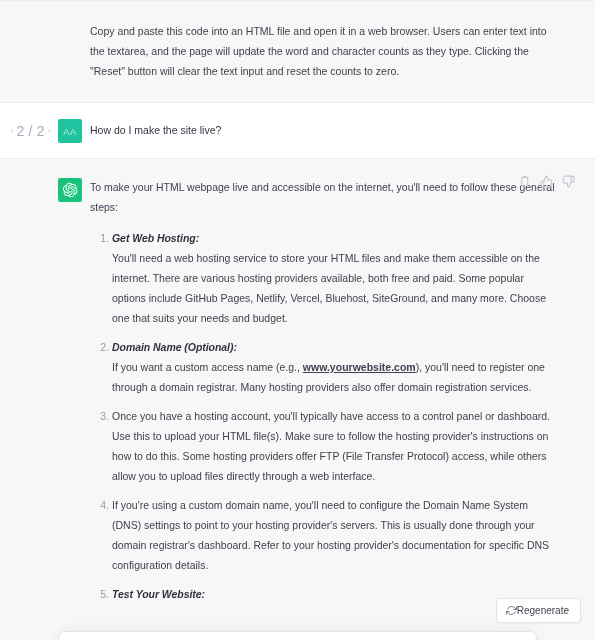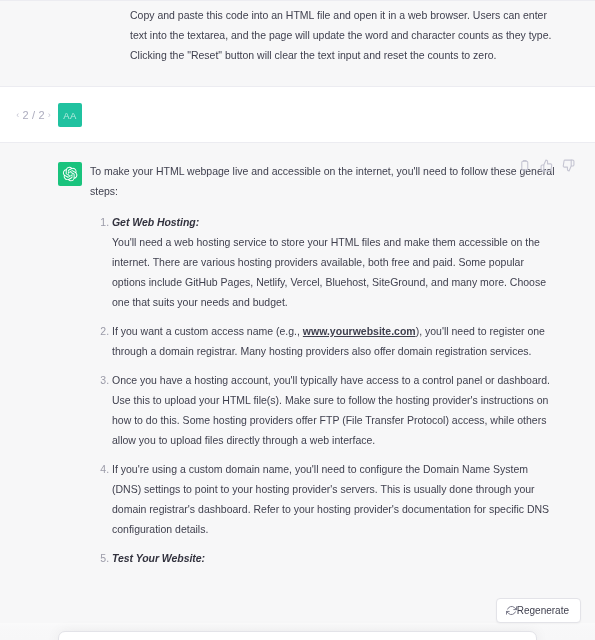--- a/index.html
+++ b/index.html
@@ -58,21 +58,21 @@
     letter-spacing: .2px;
     white-space: nowrap;
     user-select: none;
   }
   .pager-arrow {
     font-size: 9px;
     line-height: 1;
     color: #c5c5d2;
     cursor: pointer;
   }
-  .pager-count { font-size: 11px; line-height: 1; }
+  .pager-count { font-size: 14px; line-height: 1; }
 
   .avatar {
     width: 24px;
     height: 24px;
     border-radius: 2px;
     display: flex;
     align-items: center;
     justify-content: center;
     flex: 0 0 24px;
   }
@@ -202,40 +202,41 @@
     background: #ececf1;
   }
 </style>
 </head>
 <body>
 
 <div id="app">
 
   <div class="msg assistant">
     <div class="topline"></div>
-    <div class="msg-inner" style="padding-top:5px;padding-bottom:21px;gap:40px;">
+    <div class="msg-inner" style="padding-top:21px;padding-bottom:21px;">
       <div class="gutter"></div>
       <div class="body">
         <p>Copy and paste this code into an HTML file and open it in a web browser. Users can enter text into the textarea, and the page will update the word and character counts as they type. Clicking the "Reset" button will clear the text input and reset the counts to zero.</p>
       </div>
     </div>
   </div>
 
   <div class="msg user">
     <div class="msg-inner" style="padding-top:15px;padding-bottom:15px;">
       <div class="gutter">
         <div class="gutter-inner">
           <div class="pager">
             <span class="pager-arrow">‹</span>
             <span class="pager-count">2 / 2</span>
             <span class="pager-arrow">›</span>
           </div>
           <div class="avatar user">AA</div>
         </div>
       </div>
+      <div class="user-text">How do I make the site live?</div>
     </div>
   </div>
 
   <div class="msg assistant" style="border-bottom:none;min-height:480px;">
     <div class="msg-inner" style="padding-top:18px;padding-bottom:24px;">
       <div class="gutter">
         <div class="gutter-inner">
           <div class="avatar bot">
             <svg viewBox="0 0 24 24" width="16" height="16" aria-hidden="true">
               <path fill="#ffffff" d="M21.55 10.0a5.42 5.42 0 0 0-.47-4.46 5.5 5.5 0 0 0-5.92-2.63A5.44 5.44 0 0 0 11.07 1a5.5 5.5 0 0 0-5.25 3.8A5.43 5.43 0 0 0 2.2 7.44a5.5 5.5 0 0 0 .68 6.45 5.42 5.42 0 0 0 .47 4.46 5.5 5.5 0 0 0 5.92 2.63A5.44 5.44 0 0 0 13.36 23a5.5 5.5 0 0 0 5.25-3.81 5.43 5.43 0 0 0 3.62-2.63 5.5 5.5 0 0 0-.68-6.45zm-8.19 11.5a4.07 4.07 0 0 1-2.62-.95l.13-.07 4.35-2.51a.71.71 0 0 0 .36-.62v-6.13l1.84 1.06v5.08a4.1 4.1 0 0 1-4.06 4.14zM4.6 17.62a4.08 4.08 0 0 1-.49-2.74l.13.08 4.35 2.51a.7.7 0 0 0 .71 0l5.31-3.06v2.12l-4.4 2.54a4.1 4.1 0 0 1-5.61-1.45zM3.45 8.2a4.08 4.08 0 0 1 2.14-1.8v5.17a.7.7 0 0 0 .35.61l5.3 3.06-1.84 1.06-4.4-2.54A4.1 4.1 0 0 1 3.45 8.2zm15.11 3.51l-5.31-3.08 1.84-1.05 4.4 2.53a4.09 4.09 0 0 1-.63 7.38v-5.17a.71.71 0 0 0-.3-.61zm1.83-2.76l-.13-.08-4.35-2.53a.7.7 0 0 0-.71 0L9.89 9.4V7.28l4.4-2.53a4.09 4.09 0 0 1 6.1 4.2zM8.89 12.73L7.05 11.68V6.6a4.09 4.09 0 0 1 6.71-3.14l-.13.07-4.35 2.51a.71.71 0 0 0-.36.62zm1-2.16L12.26 9.2l2.38 1.37v2.74l-2.37 1.37-2.38-1.37z"></path>
@@ -245,20 +246,21 @@
       </div>
       <div class="body">
         <p>To make your HTML webpage live and accessible on the internet, you'll need to follow these general steps:</p>
 
         <ol class="steps">
           <li>
             <span class="step-title">Get Web Hosting:</span>
             <span class="step-body">You'll need a web hosting service to store your HTML files and make them accessible on the internet. There are various hosting providers available, both free and paid. Some popular options include GitHub Pages, Netlify, Vercel, Bluehost, SiteGround, and many more. Choose one that suits your needs and budget.</span>
           </li>
           <li>
+            <span class="step-title">Domain Name (Optional):</span>
             <span class="step-body"><span>If you want a custom access name (e.g., </span><a href="#">www.yourwebsite.com</a><span>), you'll need to register one through a domain registrar. Many hosting providers also offer domain registration services.</span></span>
           </li>
           <li>
             <span class="step-body">Once you have a hosting account, you'll typically have access to a control panel or dashboard. Use this to upload your HTML file(s). Make sure to follow the hosting provider's instructions on how to do this. Some hosting providers offer FTP (File Transfer Protocol) access, while others allow you to upload files directly through a web interface.</span>
           </li>
           <li>
             <span class="step-body">If you're using a custom domain name, you'll need to configure the Domain Name System (DNS) settings to point to your hosting provider's servers. This is usually done through your domain registrar's dashboard. Refer to your hosting provider's documentation for specific DNS configuration details.</span>
           </li>
           <li>
             <span class="step-title">Test Your Website:</span>

